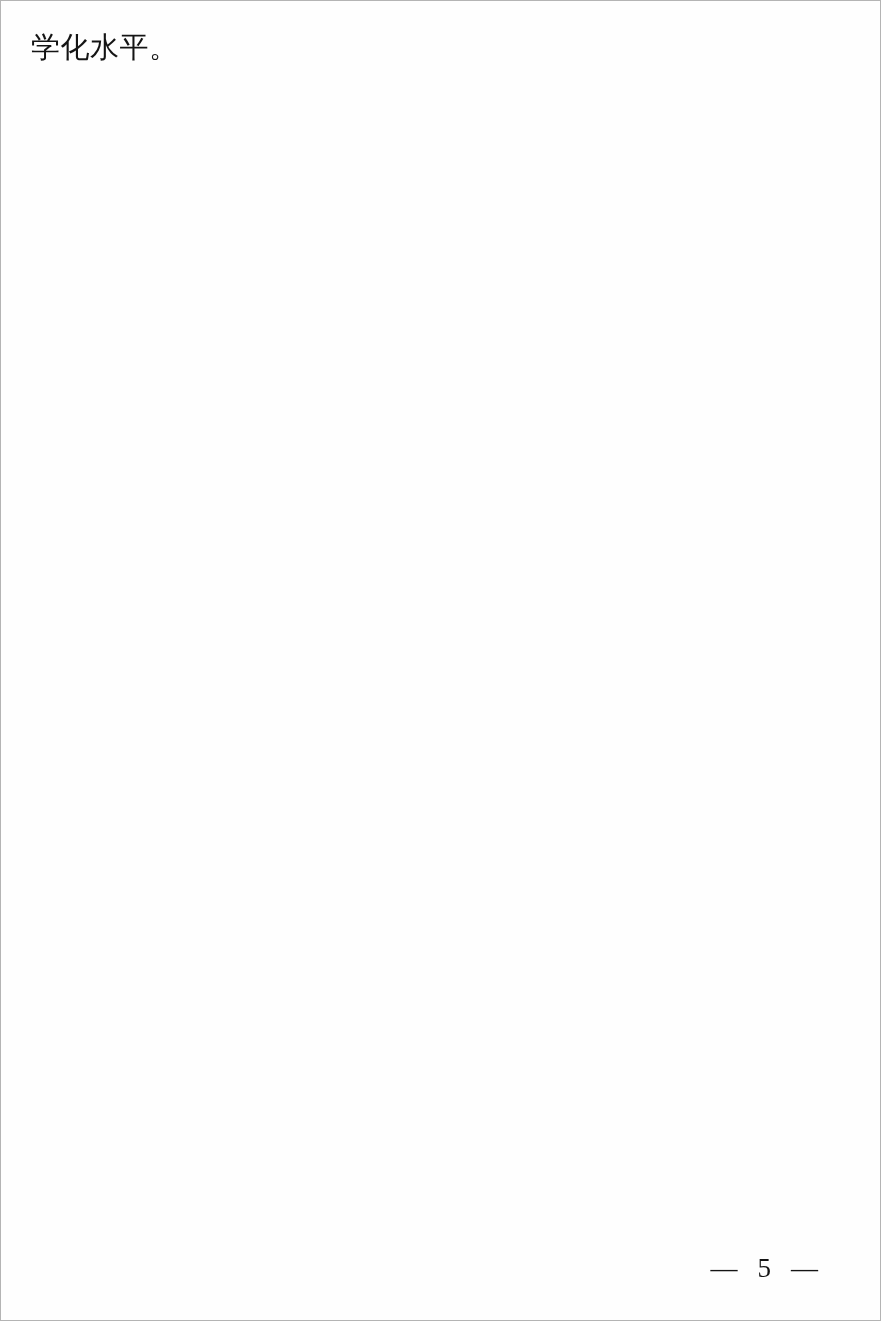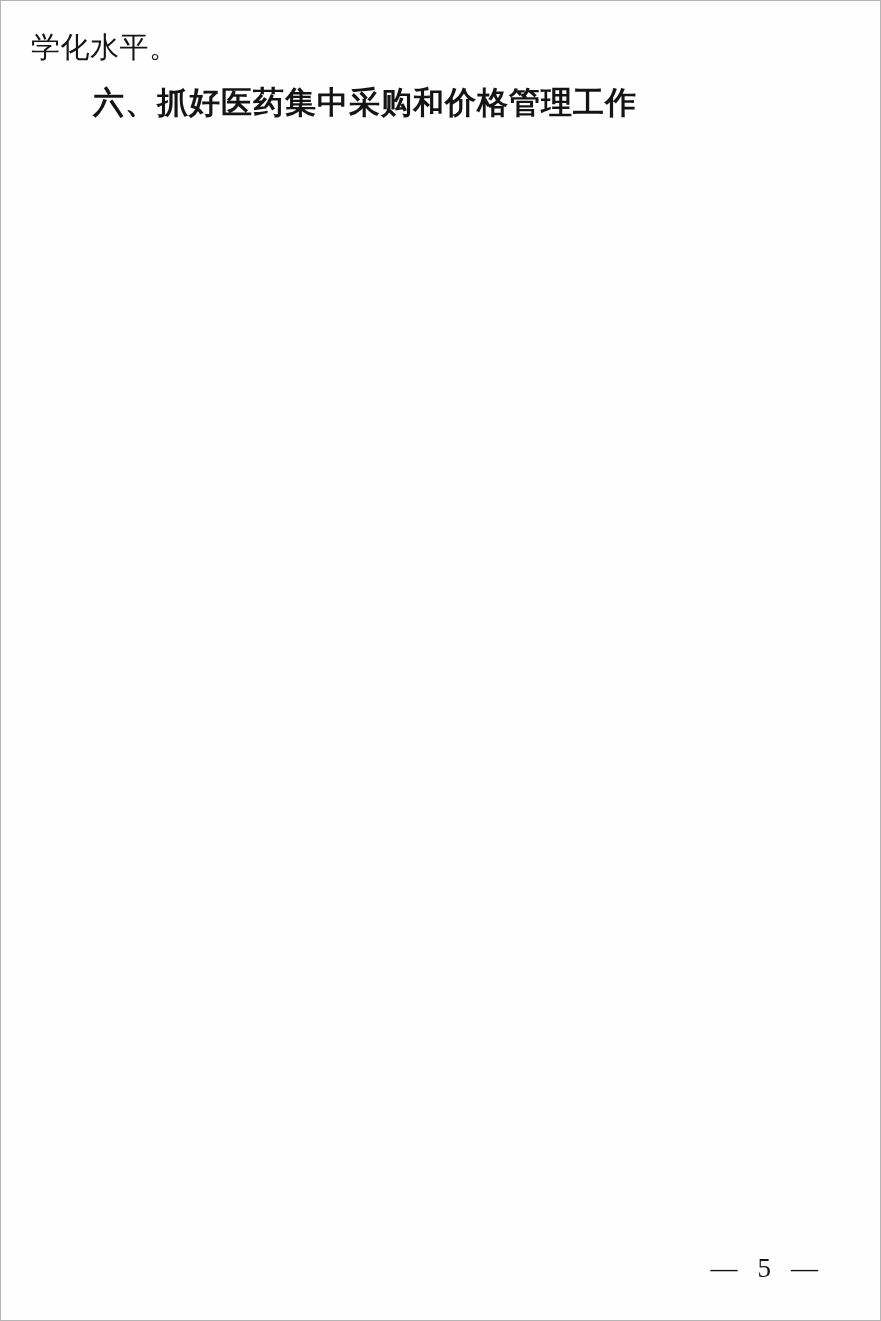--- a/index.html
+++ b/index.html
@@ -57,21 +57,20 @@
   .footer .dash {
     letter-spacing: 0;
   }
 </style>
 </head>
 <body>
 
 <div class="page">
   <div class="content">
     <p class="para no-indent">学化水平。</p>
-    <h2 class="heading">六、抓好医药集中采购和价格管理工作</h2>
   </div>
 
   <div class="footer">
     <span class="dash">—</span>
     <span class="page-num">5</span>
     <span class="dash">—</span>
   </div>
 </div>
 
 </body></html>

